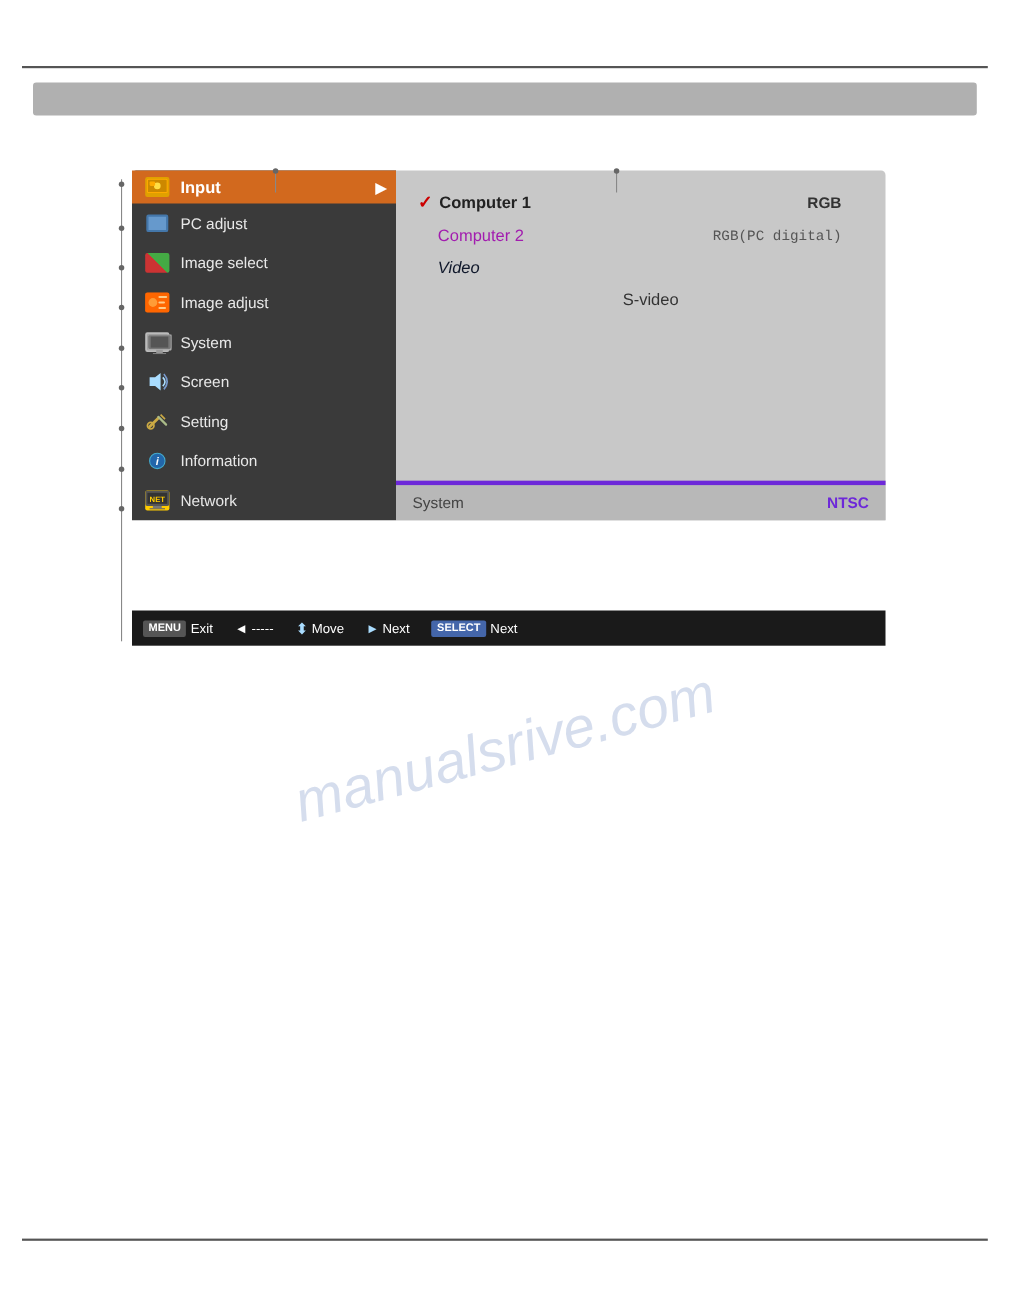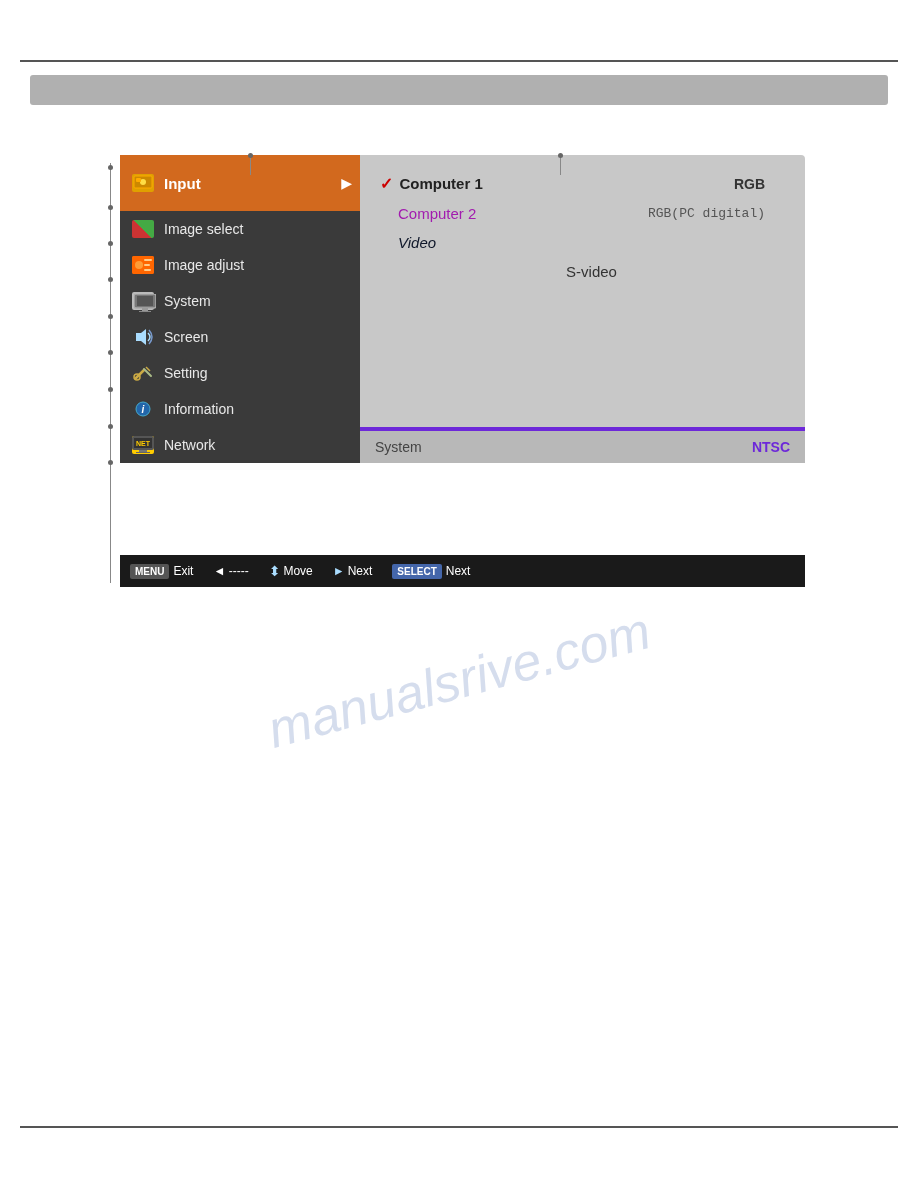--- a/index.html
+++ b/index.html
@@ -55,21 +55,21 @@
       width: 240px;
       background: #3a3a3a;
       border-radius: 4px 0 0 0;
     }
 
     
     .menu-item-active {
       background: #d2691e;
       display: flex;
       align-items: center;
-      padding: 17px 10px;
+      padding: 4px 10px;
       cursor: pointer;
       position: relative;
     }
     .menu-item-active .arrow-right {
       position: absolute;
       right: 8px;
       color: white;
       font-size: 14px;
     }
 
@@ -320,20 +320,26 @@
             <rect x="1" y="1" width="18" height="12" rx="1" fill="#cc8800" stroke="#ffaa00" stroke-width="1"></rect>
             <circle cx="10" cy="7" r="3" fill="#ffdd44"></circle>
             <rect x="3" y="3" width="5" height="4" rx="1" fill="#ffaa00"></rect>
           </svg>
         </div>
       </div>
       <span class="menu-label-active">Input</span>
       <span class="arrow-right">▶</span>
     </div>
 
+    <div class="menu-item">
+      <div class="menu-icon">
+        <div class="icon-pc"></div>
+      </div>
+      <span class="menu-label">PC adjust</span>
+    </div>
 
     <div class="menu-item">
       <div class="menu-icon">
         <div class="icon-image-select"></div>
       </div>
       <span class="menu-label">Image select</span>
     </div>
 
     <div class="menu-item">
       <div class="menu-icon">

